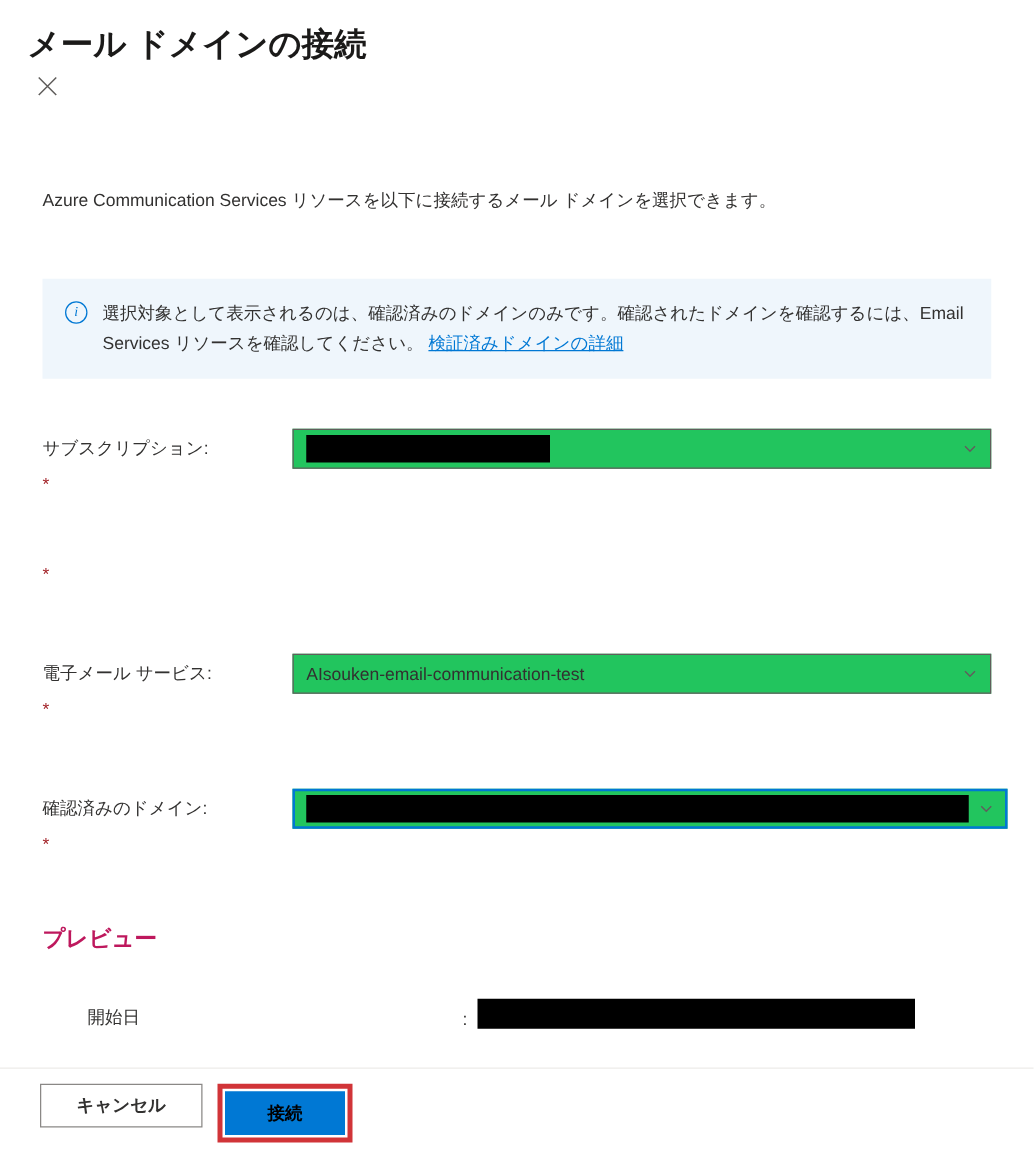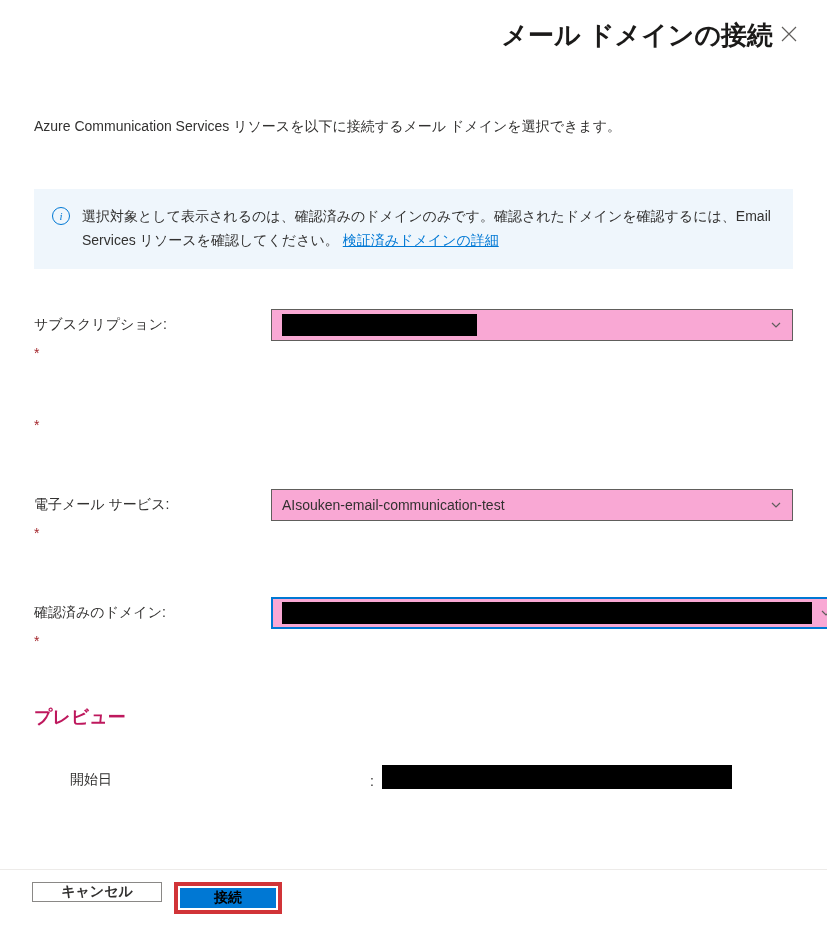--- a/index.html
+++ b/index.html
@@ -14,20 +14,21 @@
       width: 827px;
       height: 926px;
       position: relative;
       background: #fff;
     }
     .header {
       display: flex;
       justify-content: flex-end;
       align-items: flex-start;
       padding: 18px 22px 0 22px;
+      flex-direction: column;
     }
     .title {
       font-size: 26px;
       font-weight: 600;
       color: #1b1a19;
     }
     .close-btn {
       font-size: 22px;
       color: #605e5c;
       cursor: pointer;
@@ -95,27 +96,26 @@
     }
     .required {
       color: #a4262c;
       font-size: 14px;
       margin-top: 4px;
     }
     .dropdown {
       flex: 1;
       height: 32px;
       border: 1px solid #605e5c;
-      background: #f9a8d4;
+      background: #22c55e;
       display: flex;
       align-items: center;
       justify-content: space-between;
       padding: 0 10px;
       cursor: pointer;
-      margin-left: 37px;
     }
     .dropdown.focused {
       border: 2px solid #0078d4;
       padding: 0 9px;
     }
     .dropdown-value {
       font-size: 14px;
       color: #323130;
       overflow: hidden;
       white-space: nowrap;
@@ -160,21 +160,21 @@
       position: absolute;
       bottom: 0;
       left: 0;
       right: 0;
       border-top: 1px solid #edebe9;
       padding: 12px 32px;
       display: flex;
       gap: 12px;
     }
     .btn {
-      height: 20px;
+      height: 35px;
       padding: 0 20px;
       font-size: 14px;
       font-weight: 600;
       cursor: pointer;
       border: none;
       display: flex;
       align-items: center;
       justify-content: center;
     }
     .btn-secondary {

